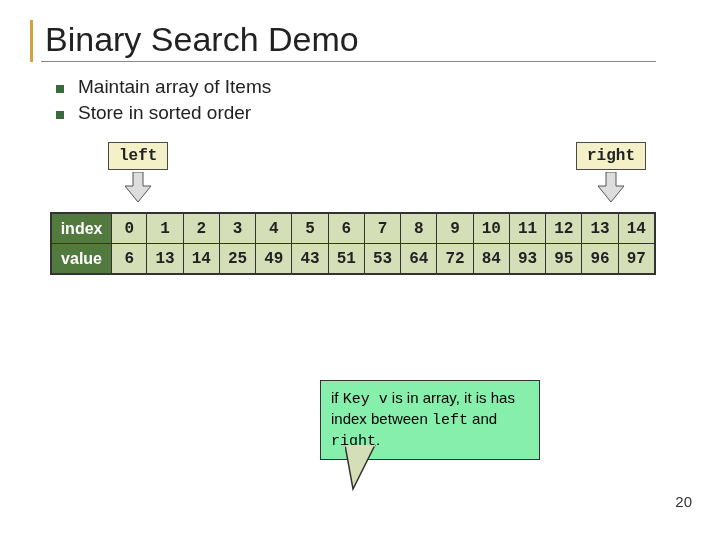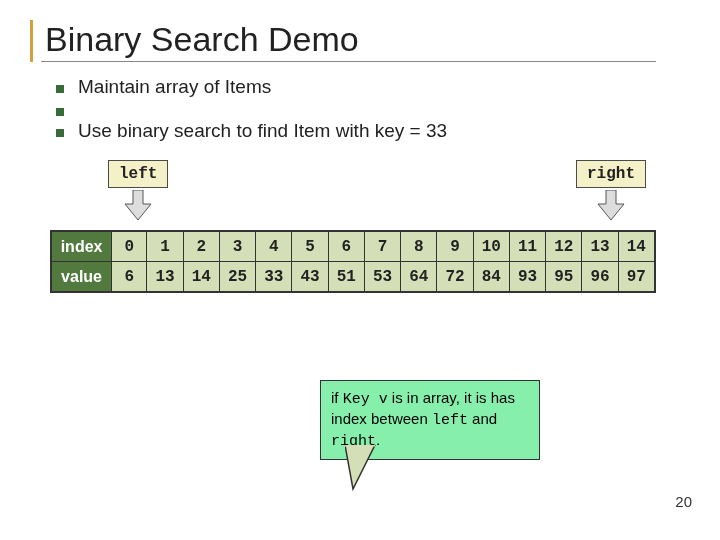--- a/index.html
+++ b/index.html
@@ -142,24 +142,21 @@
     <h1 class="title">Binary Search Demo</h1>
   </div>
 
   <div class="bullets">
     <div class="bullet-row">
       <span class="bullet-sq"></span>
       <span class="bullet-text">Maintain array of Items</span>
     </div>
     <div class="bullet-row">
       <span class="bullet-sq"></span>
-    </div>
-    <div class="bullet-row">
-      <span class="bullet-sq"></span>
-      <span class="bullet-text">Use binary search to find Item with key = 33</span>
+      <span class="bullet-text">Store in sorted order</span>
     </div>
   </div>
 
   <div class="markers">
     <div class="marker marker-left">
       <div class="marker-box">left</div>
       <svg class="marker-arrow-svg" width="30" height="30" viewBox="0 0 30 30">
         <polygon points="10,0 20,0 20,14 28,14 15,30 2,14 10,14" fill="#ddd" stroke="#555" stroke-width="1"></polygon>
       </svg>
     </div>
@@ -191,21 +188,21 @@
         <td class="idx-cell">12</td>
         <td class="idx-cell">13</td>
         <td class="idx-cell">14</td>
       </tr>
       <tr>
         <td class="row-label">value</td>
         <td class="val-cell">6</td>
         <td class="val-cell">13</td>
         <td class="val-cell">14</td>
         <td class="val-cell">25</td>
-        <td class="val-cell">33</td>
+        <td class="val-cell">49</td>
         <td class="val-cell">43</td>
         <td class="val-cell">51</td>
         <td class="val-cell">53</td>
         <td class="val-cell">64</td>
         <td class="val-cell">72</td>
         <td class="val-cell">84</td>
         <td class="val-cell">93</td>
         <td class="val-cell">95</td>
         <td class="val-cell">96</td>
         <td class="val-cell">97</td>

